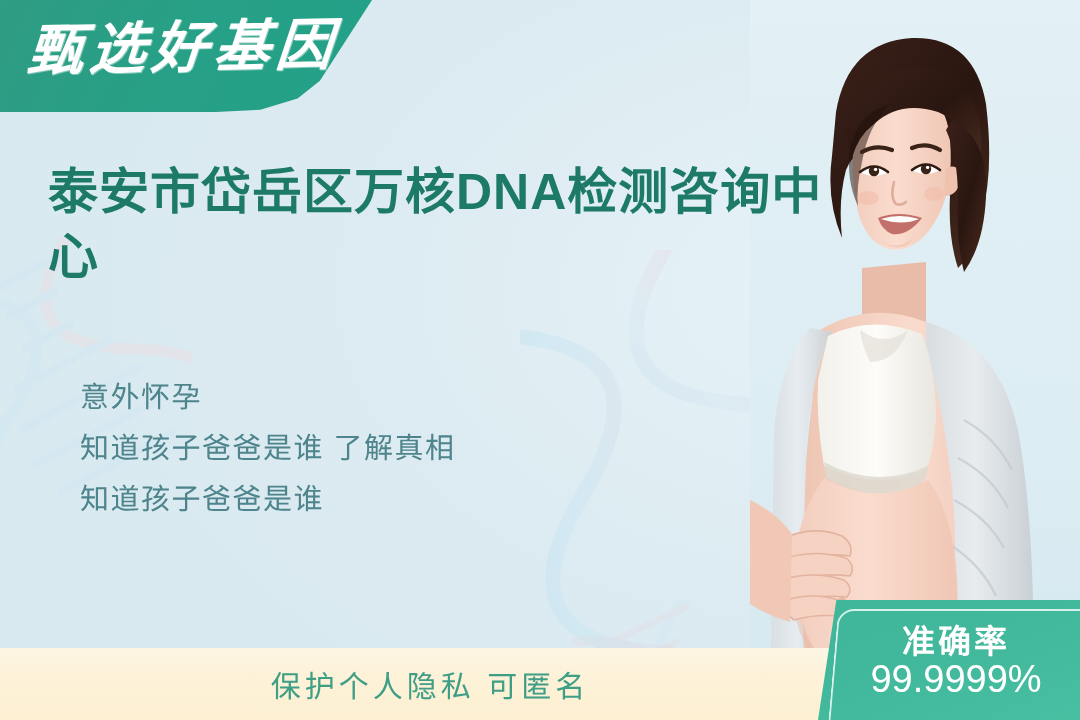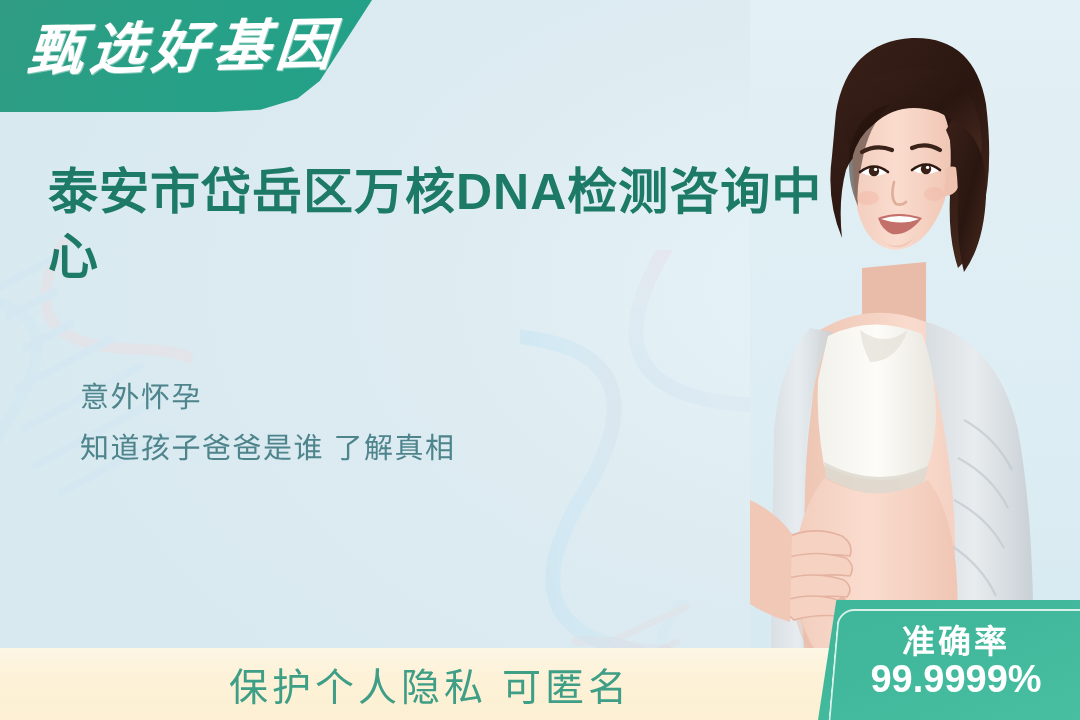--- a/index.html
+++ b/index.html
@@ -69,21 +69,21 @@
   }
 
   
   .bottom-band {
     position:absolute; left:0; bottom:0; width:1080px; height:72px;
     background:linear-gradient(180deg,#fdf6e4 0%,#fdf2d8 40%,#fcefd2 100%);
   }
   .band-text {
     position:absolute; left:0; bottom:0; width:860px; height:72px;
     display:flex; align-items:center; justify-content:center;
-    color:#3f9e86; font-size:39px; font-weight:400; letter-spacing:4px;
+    color:#3f9e86; font-size:30px; font-weight:400; letter-spacing:4px;
     white-space:nowrap;
   }
 
   
   .badge {
     position:absolute; right:0; bottom:0;
     width:262px; height:120px;
     background:linear-gradient(160deg,#3fb79a 0%,#41b79b 40%,#49bfa2 100%);
     clip-path:polygon(7% 0%, 100% 0%, 100% 100%, 0% 100%);
     border-top-left-radius:20px;
@@ -101,21 +101,21 @@
   .badge-inner {
     position:absolute; left:0; top:0; width:262px; height:120px;
     display:flex; flex-direction:column; align-items:center; justify-content:center;
     padding-left:14px; padding-top:6px;
   }
   .badge-label {
     color:#ffffff; font-size:33px; font-weight:700; letter-spacing:3px;
     line-height:1.05; white-space:nowrap;
   }
   .badge-value {
-    color:#ffffff; font-size:38px; font-weight:700; letter-spacing:0px;
+    color:#ffffff; font-size:38px; font-weight:400; letter-spacing:0px;
     line-height:1.1; white-space:nowrap;text-align:center;
   }
 </style>
 </head>
 <body>
 
 <div class="banner">
 
   <svg class="dna dna-center" viewBox="0 0 340 420" aria-hidden="true">
     <defs>
@@ -310,20 +310,21 @@
 
   <div class="logo-tab">
     <div class="logo-text">甄选好基因</div>
   </div>
 
   <h1 class="headline">泰安市岱岳区万核DNA检测咨询中心</h1>
 
   <div class="copy">
     <div class="copy-line">意外怀孕</div>
     <div class="copy-line">知道孩子爸爸是谁 了解真相</div>
+    <div class="copy-line">知道孩子爸爸是谁</div>
   </div>
 
   <div class="bottom-band"></div>
   <div class="band-text">保护个人隐私 可匿名</div>
 
   <div class="badge">
     <div class="badge-stroke"></div>
     <div class="badge-inner">
       <div class="badge-label">准确率</div>
       <div class="badge-value">99.9999%</div>

